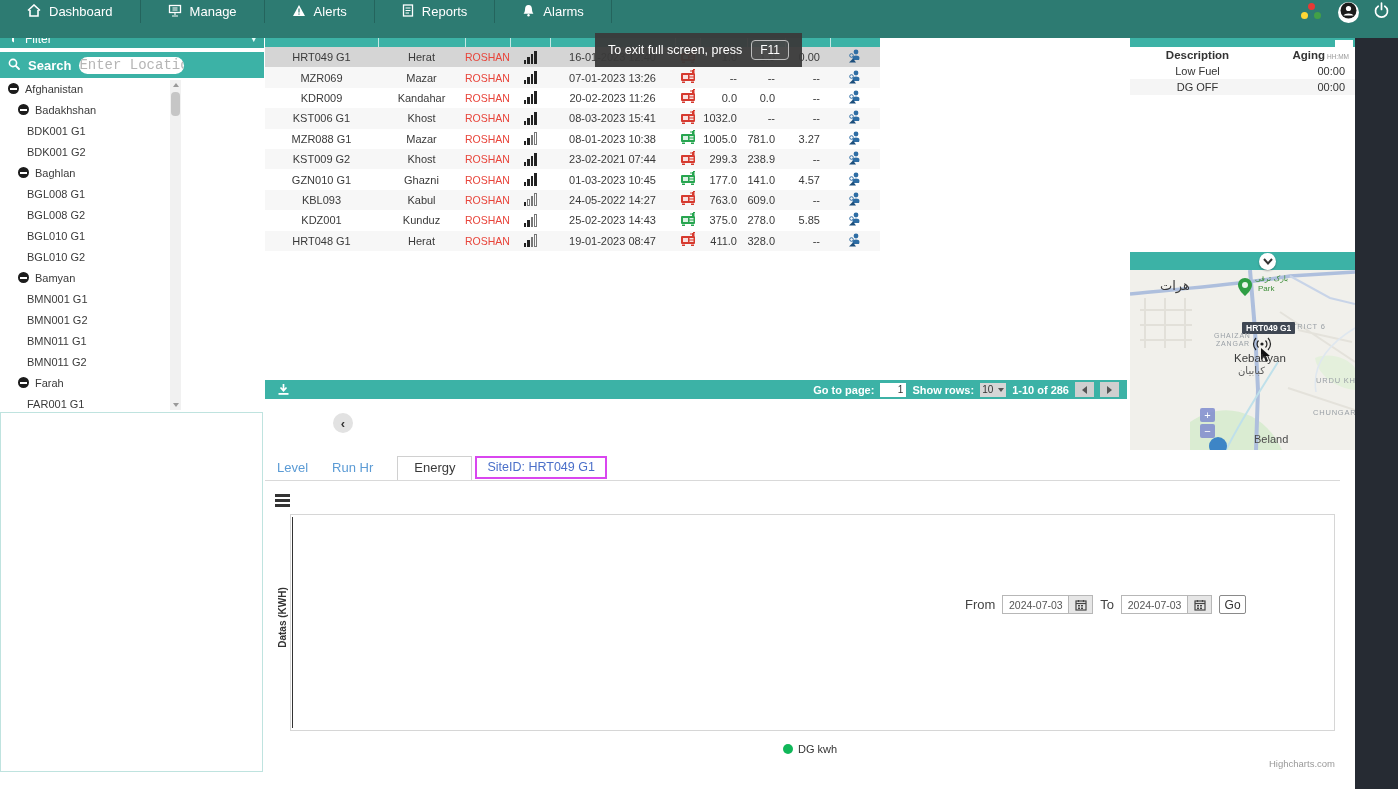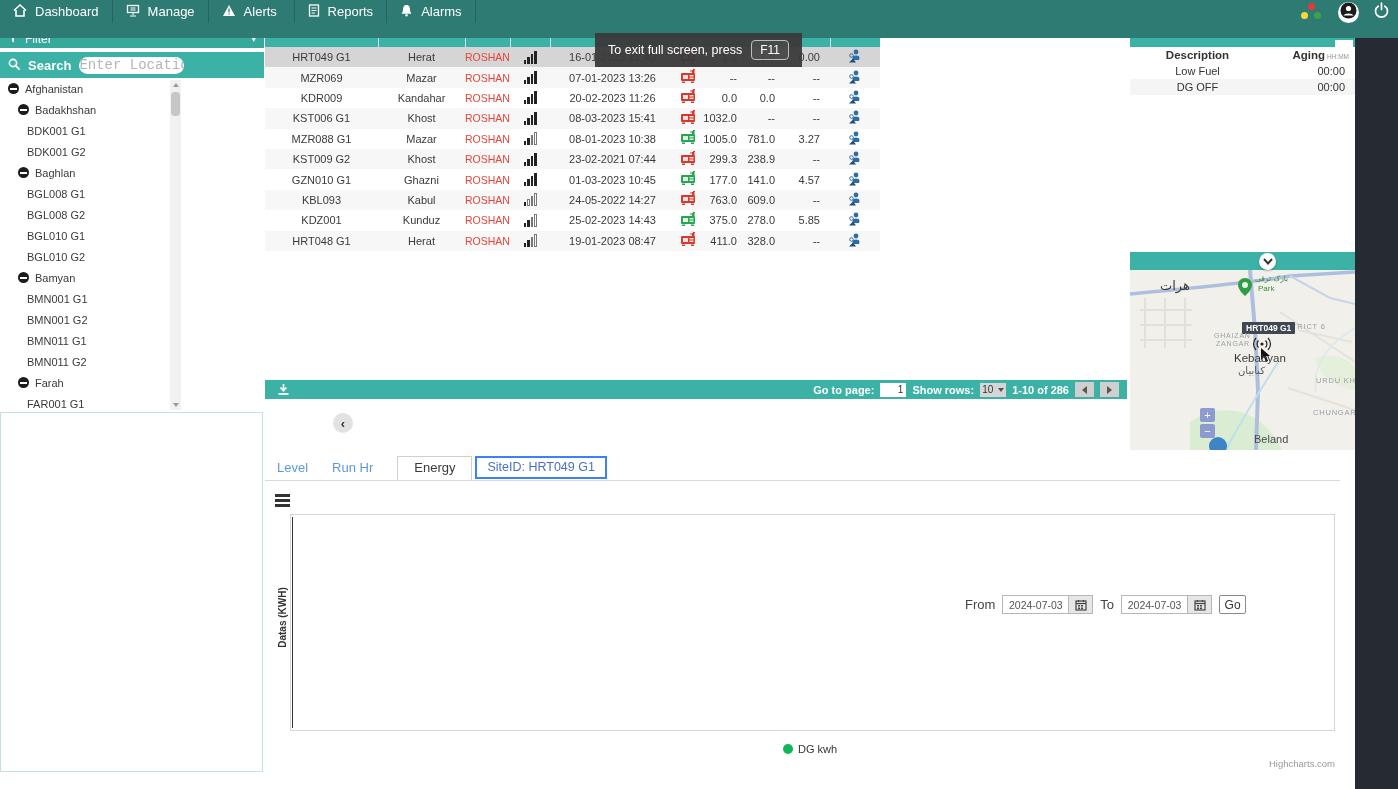--- a/index.html
+++ b/index.html
@@ -3,21 +3,21 @@
 <meta charset="utf-8">
 <style>
   *{margin:0;padding:0;box-sizing:border-box}
   html,body{background:#fff}
   body{font-family:"Liberation Sans",sans-serif}
   #app{position:relative;width:1398px;height:789px;background:#fff;overflow:hidden}
 
   
   .nav{position:absolute;left:0;top:0;width:1398px;height:38px;background:#2d7b72;z-index:30}
   .nav-items{display:flex;align-items:stretch;height:23px}
-  .nav-item{display:flex;align-items:center;gap:8px;color:#fff;font-size:13px;padding:0 13px;
+  .nav-item{display:flex;align-items:center;gap:8px;color:#fff;font-size:13px;padding:0 27px;
             border-right:1px solid rgba(0,0,0,.18);cursor:pointer;min-width:86px}
   .nav-item svg{flex:0 0 auto}
   .nav-right{position:absolute;right:8px;top:2px;display:flex;align-items:center;gap:14px;height:20px}
   .status-dots{position:relative;width:24px;height:18px}
   .status-dot{position:absolute;width:7px;height:7px;border-radius:50%}
   .status-dot.d0{left:8px;top:0}
   .status-dot.d1{left:1px;top:9px}
   .status-dot.d2{left:14px;top:9px}
   .user-btn{width:21px;height:21px;border-radius:50%;background:#fff;display:flex;align-items:center;justify-content:center}
   .power-btn{display:flex;align-items:center;justify-content:center}
@@ -108,21 +108,21 @@
   
   .dark-strip{position:absolute;left:1355px;top:38px;width:43px;height:751px;background:#262b33;z-index:20}
 
   
   .back-btn{position:absolute;left:333px;top:413px;width:20px;height:20px;border-radius:50%;background:#e2e2e2;
             display:flex;align-items:center;justify-content:center;font-size:13px;font-weight:bold;color:#333;cursor:pointer}
   .tabs-row{position:absolute;left:265px;top:459px;width:1075px;height:22px;border-bottom:1px solid #d9d9d9;display:flex;align-items:flex-end}
   .tab-link{font-size:13px;color:#5b9bd5;padding:0 12px 5px;cursor:pointer}
   .tab-active{font-size:13px;color:#3a3a3a;background:#fff;border:1px solid #d0d0d0;border-bottom:none;
               padding:3px 16px 5px;margin-left:12px;cursor:pointer}
-  .tab-site{font-size:12.5px;color:#4a6fc9;border:2px solid #3b82f6;padding:2px 10px 3px;margin-left:3px;margin-bottom:1px;cursor:pointer}
+  .tab-site{font-size:12.5px;color:#4a6fc9;border:2px solid #d946ef;padding:2px 10px 3px;margin-left:3px;margin-bottom:1px;cursor:pointer}
   .hamburger{position:absolute;left:275px;top:494px;width:15px;display:flex;flex-direction:column;gap:2.5px;cursor:pointer}
   .hamburger div{height:2.5px;background:#333}
 
   
   .chart-box{position:absolute;left:290px;top:514px;width:1045px;height:217px;border:1px solid #d6d6d6;background:#fff}
   .chart-axis{position:absolute;left:1px;top:2px;bottom:2px;width:1px;background:#333}
   .ylabel{position:absolute;left:240px;top:612px;width:84px;text-align:center;
           transform:rotate(-90deg);font-size:10px;font-weight:bold;color:#333}
   .range-bar{position:absolute;left:965px;top:595px;height:19px;display:flex;align-items:center;gap:7px;font-size:13px;color:#444;z-index:7}
   .date-wrap{display:flex;align-items:stretch;height:19px}

